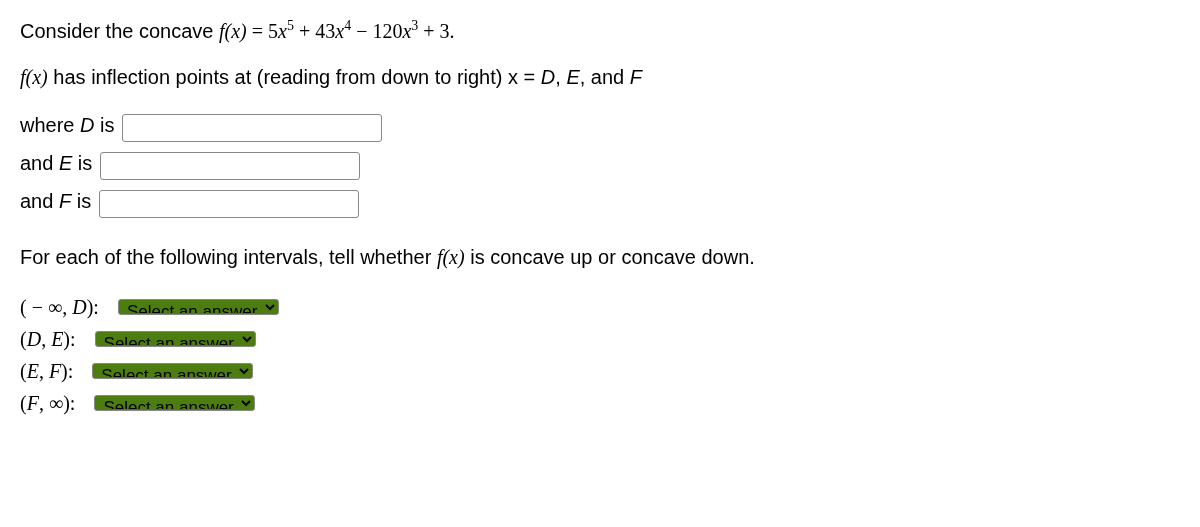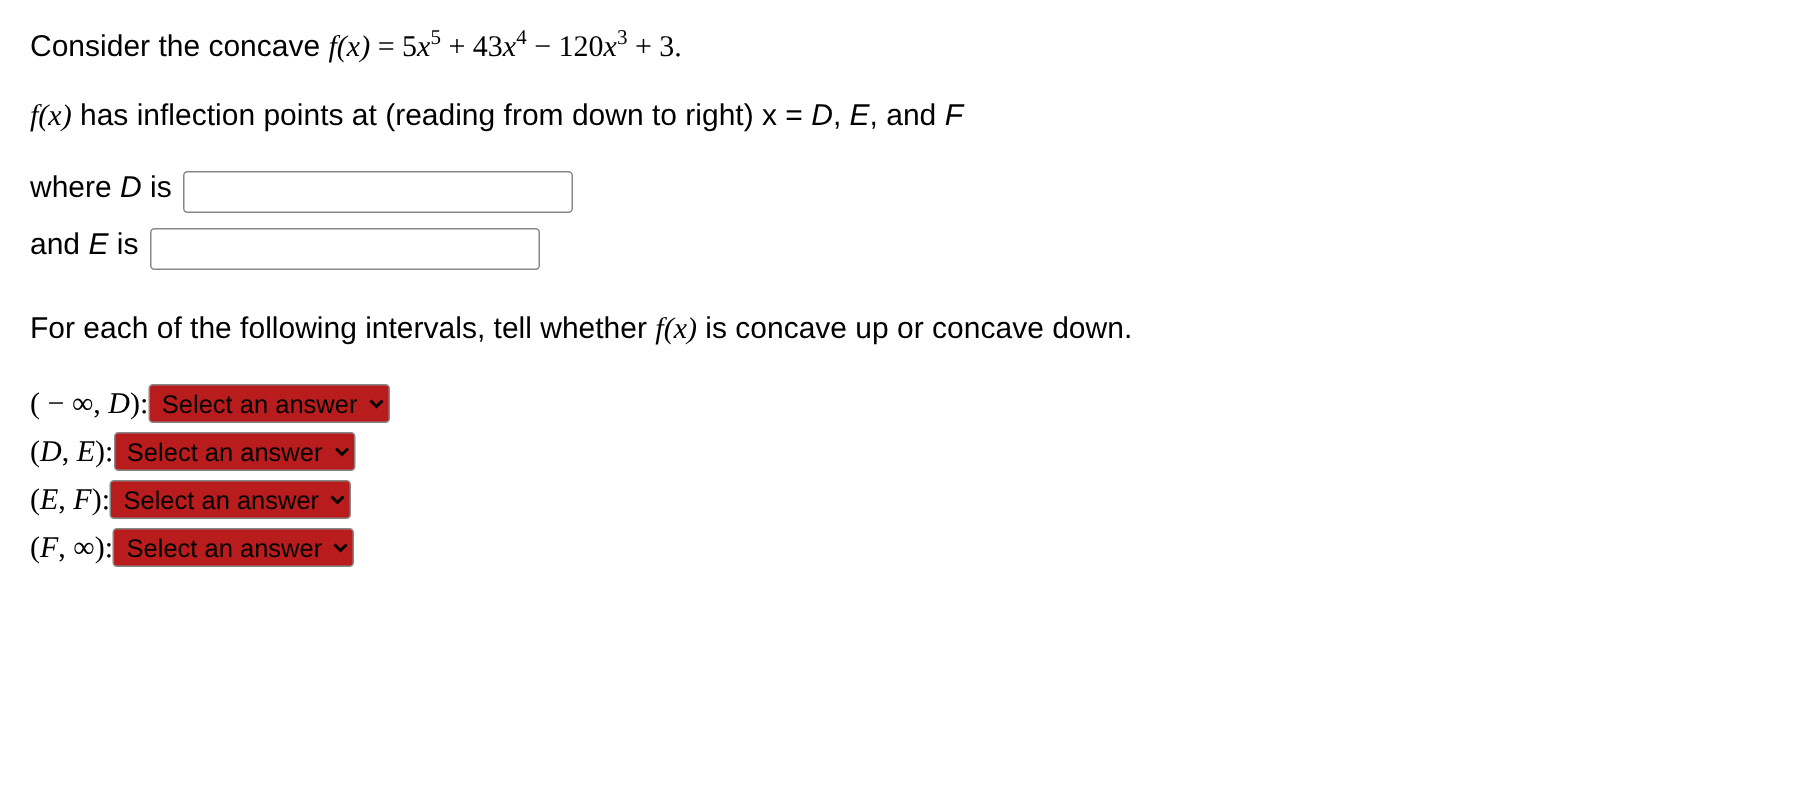--- a/index.html
+++ b/index.html
@@ -49,23 +49,24 @@
       height: 28px;
       padding: 2px 6px;
       font-size: 16px;
       width: 260px;
       border-radius: 3px;
     }
     select {
       border: 1px solid #888;
       font-size: 17px;
       padding: 1px 4px;
-      background: #b91c1c;
+      background: #4d7c0f;
       border-radius: 3px;
-      height: 26px;
+      height: 16px;
+      margin-left: 19px;
     }
     .interval-row {
       margin-bottom: 2px;
       line-height: 1.5;
       display: flex;
       align-items: center;
     }
     .interval-label {
       font-family: 'Times New Roman', Times, serif;
     }
@@ -97,20 +98,26 @@
     <input type="text" style="">
   </div>
 
   <div class="input-row">
     <label>
       <span>and </span><span class="italic">E</span><span> is</span>
     </label>
     <input type="text" style="">
   </div>
 
+  <div class="input-row">
+    <label>
+      <span>and </span><span class="italic">F</span><span> is</span>
+    </label>
+    <input type="text" style="">
+  </div>
 </div>
 
 <div class="line section-gap">
   <span>For each of the following intervals, tell whether </span><span class="math">f(x)</span><span> is concave up or concave down.</span>
 </div>
 
 <div class="interval-row">
   <span class="interval-label">( <span class="math-upright">−</span> ∞, <span class="math">D</span>): </span>
   <select>
     <option>Select an answer</option>

